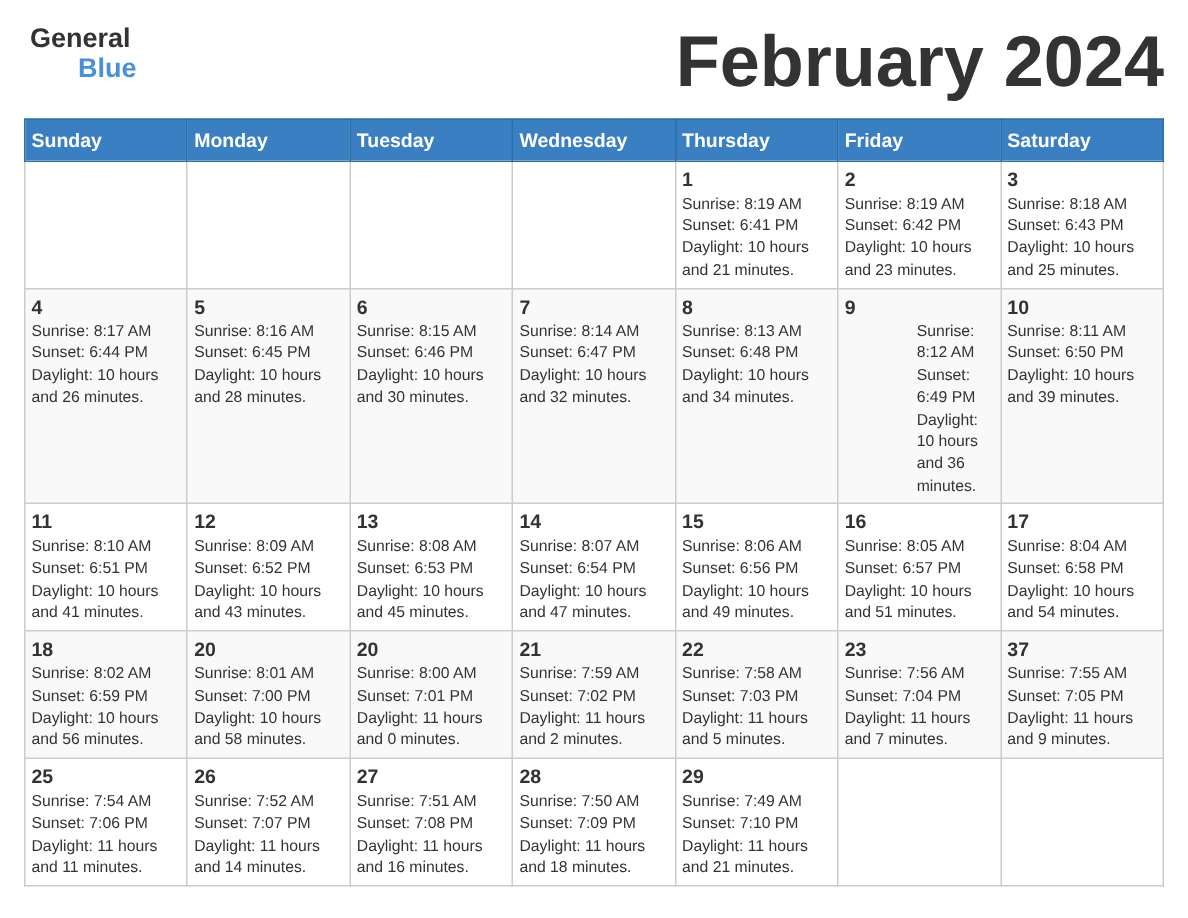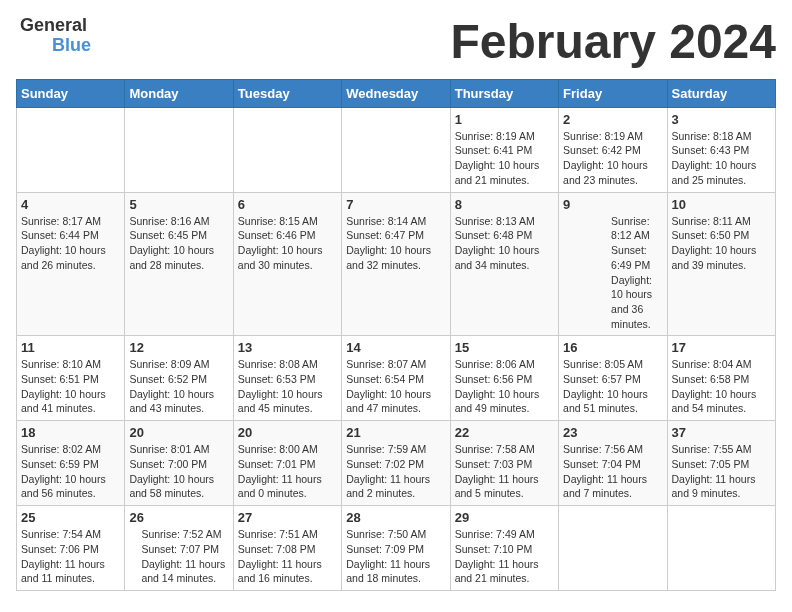--- a/index.html
+++ b/index.html
@@ -283,21 +283,21 @@
       </tr>
       <tr class="week-row">
         <td>
           <span class="day-number">25</span>
           <div class="day-info" style="white-space: pre-line;">Sunrise: 7:54 AM
 Sunset: 7:06 PM
 Daylight: 11 hours and 11 minutes.</div>
         </td>
         <td>
           <span class="day-number">26</span>
-          <div class="day-info" style="white-space: pre-line; margin-left: 12px;">Sunrise: 7:52 AM
+          <div class="day-info" style="white-space: pre-line;">Sunrise: 7:52 AM
 Sunset: 7:07 PM
 Daylight: 11 hours and 14 minutes.</div>
         </td>
         <td>
           <span class="day-number">27</span>
           <div class="day-info" style="white-space: pre-line;">Sunrise: 7:51 AM
 Sunset: 7:08 PM
 Daylight: 11 hours and 16 minutes.</div>
         </td>
         <td>

